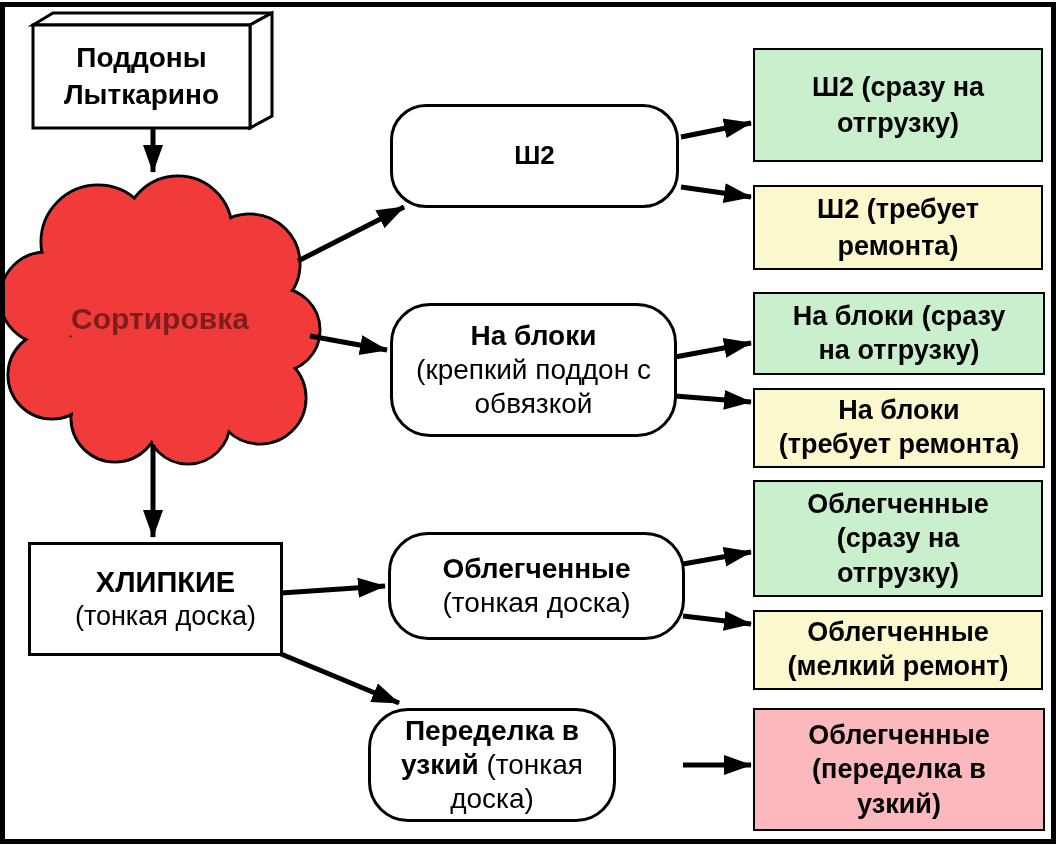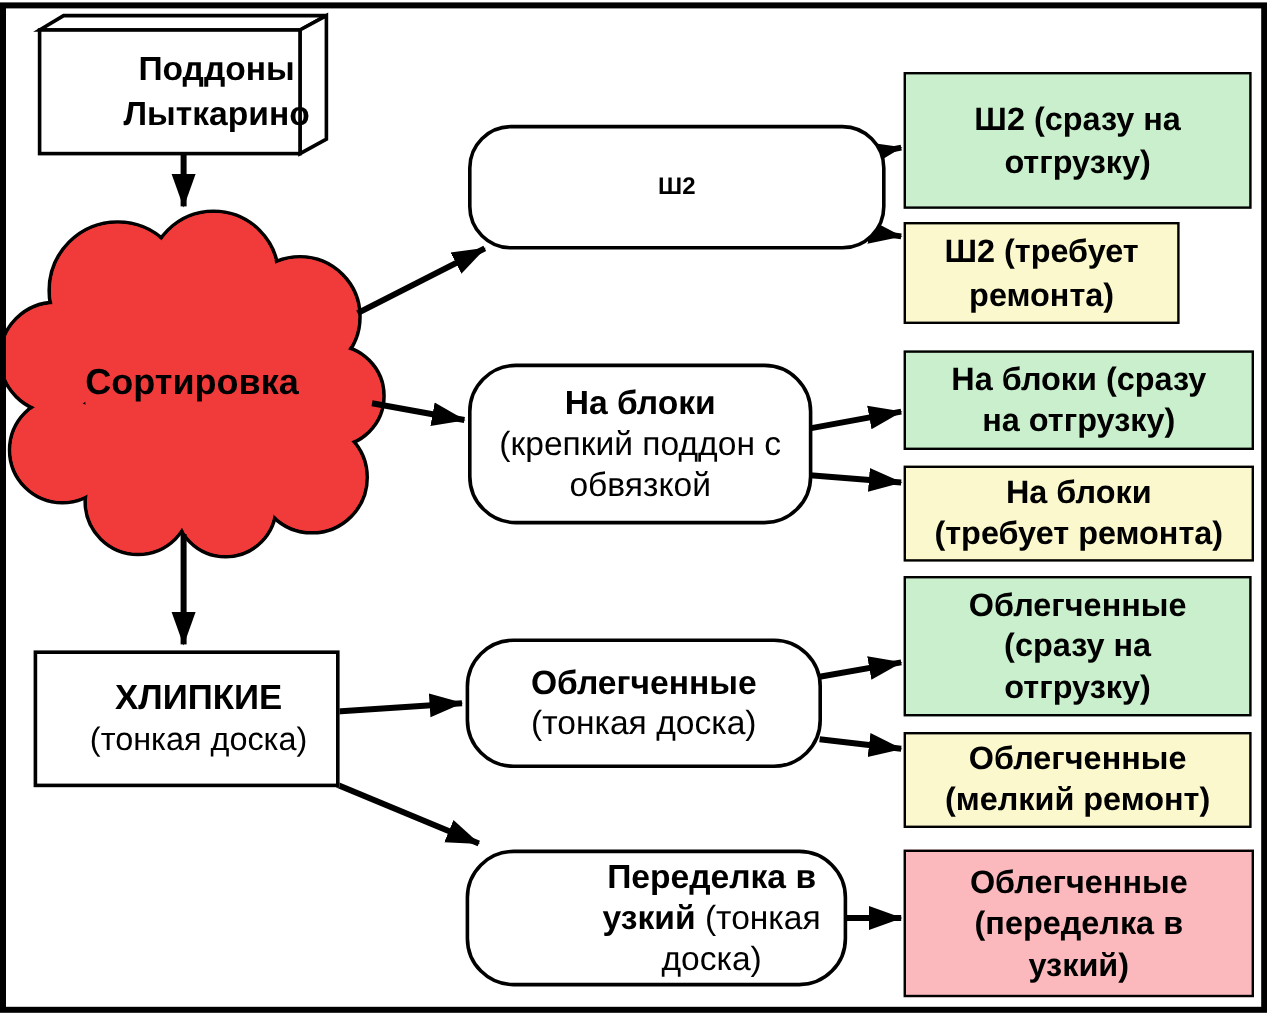--- a/index.html
+++ b/index.html
@@ -12,43 +12,43 @@
     border:5px solid #000;pointer-events:none;
   }
   .layer{position:absolute;left:0;top:0;width:1056px;height:846px;}
   .abs{position:absolute;box-sizing:border-box;display:flex;align-items:center;justify-content:center;text-align:center;}
   .ws{white-space:pre-line;}
   .b{font-weight:bold;}
   .r{font-weight:normal;}
   .blk{display:block;}
 
   
-  .pallet-label{left:33px;top:25px;width:217px;height:103px;font-weight:bold;font-size:28px;line-height:1.32;margin-left:39px;}
+  .pallet-label{left:33px;top:25px;width:217px;height:103px;font-weight:bold;font-size:28px;line-height:1.32;}
 
   
-  .hub-label{left:12px;top:180px;width:296px;height:278px;color:#000000;font-weight:bold;font-size:30px;}
+  .hub-label{left:12px;top:180px;width:296px;height:278px;color:#7f1d1d;font-weight:bold;font-size:30px;}
 
   
   .rnode{background:#fff;border:3.5px solid #000;border-radius:40px;font-size:28px;line-height:1.22;}
-  .node-sh2{left:390px;top:104px;width:348px;height:104px;border-radius:36px;font-size:20px;font-weight:bold;}
+  .node-sh2{left:390px;top:104px;width:289px;height:104px;border-radius:36px;font-size:26px;font-weight:bold;}
   .node-nabloki{left:390px;top:303px;width:287px;height:134px;}
   .node-obl{left:388px;top:532px;width:297px;height:108px;}
-  .node-peredelka{left:388px;top:708px;width:318px;height:114px;justify-content:flex-end;}
+  .node-peredelka{left:368px;top:708px;width:248px;height:114px;}
   .node-peredelka .inner{max-width:220px;}
   .node-khlipkie{left:28px;top:542px;width:255px;height:114px;background:#fff;border:3.5px solid #000;line-height:1.25;padding-left:20px;}
   .node-khlipkie .b{font-size:29px;}
   .node-khlipkie .r{font-size:27px;}
 
   
   .out{border:2.5px solid #000;font-weight:bold;font-size:27px;line-height:1.35;}
   .out-green{background:#C9EFCC;}
   .out-yellow{background:#FAF8CC;}
   .out-pink{background:#FBB9BD;}
-  .out-g1{left:753px;top:60px;width:290px;height:114px;}
-  .out-y1{left:753px;top:185px;width:230px;height:85px;}
+  .out-g1{left:753px;top:48px;width:290px;height:114px;}
+  .out-y1{left:753px;top:185px;width:290px;height:85px;}
   .out-g2{left:753px;top:292px;width:292px;height:83px;line-height:1.25;align-items:center;}
   .out-y2{left:753px;top:388px;width:292px;height:80px;line-height:1.25;}
   .out-g3{left:753px;top:480px;width:290px;height:117px;line-height:1.28;}
   .out-y3{left:753px;top:610px;width:290px;height:80px;line-height:1.25;}
   .out-p1{left:753px;top:708px;width:292px;height:123px;line-height:1.28;}
 </style>
 </head>
 <body>
 
 <div class="canvas">

